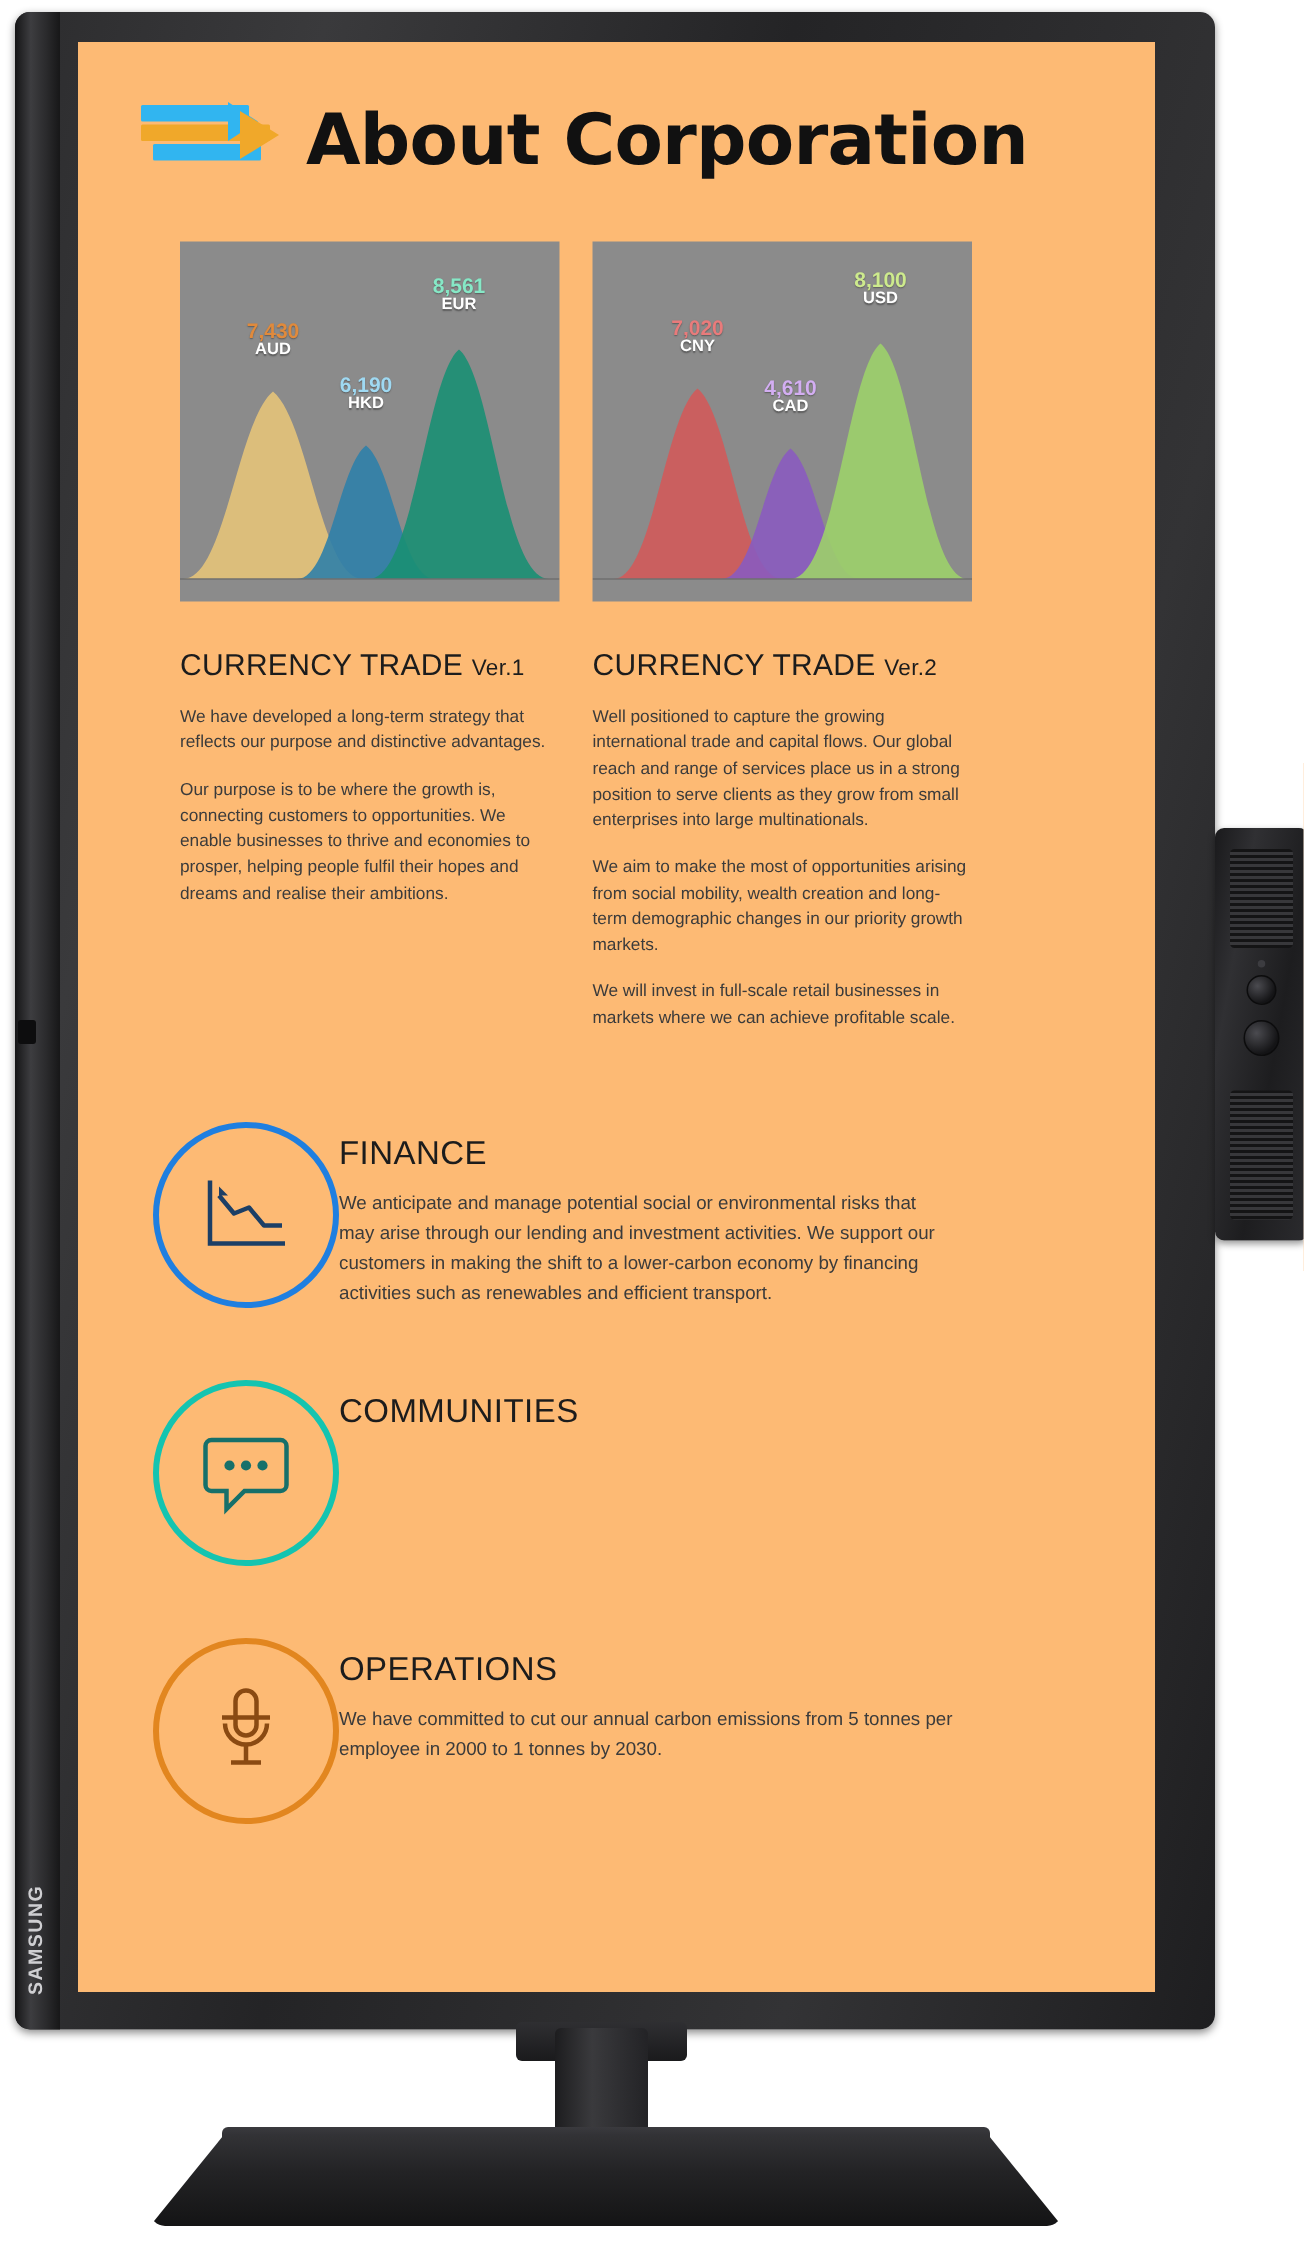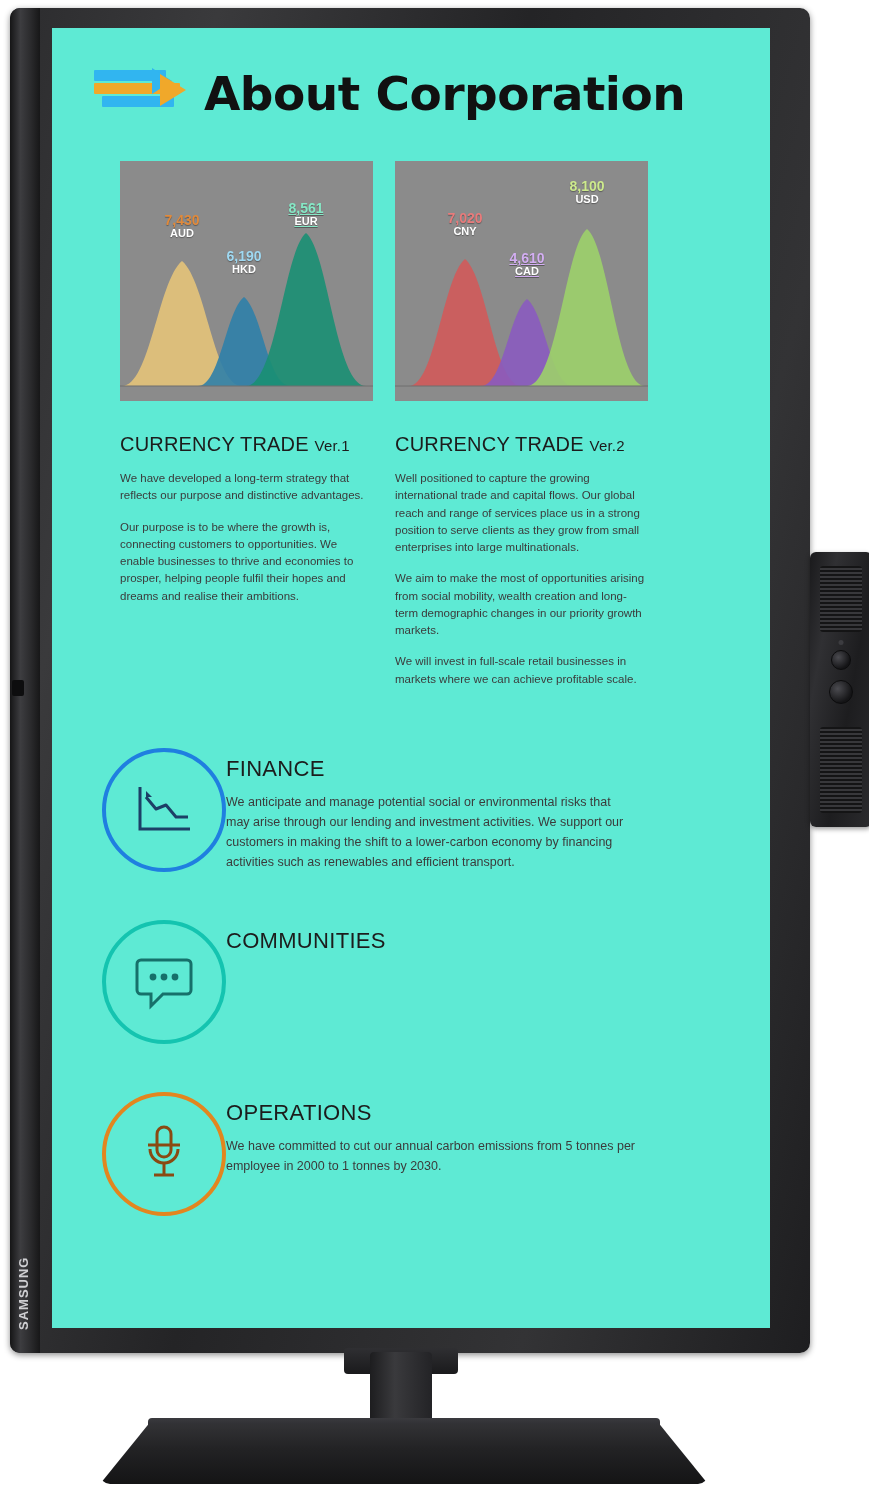--- a/index.html
+++ b/index.html
@@ -36,21 +36,21 @@
     width: 30px;
     border-radius: 10px 0 0 10px;
     background: linear-gradient(90deg,#151516 0%, #3d3d40 35%, #2a2a2c 70%, #171718 100%);
   }
   .screen {
     position: absolute;
     left: 42px;
     top: 20px;
     width: 718px;
     height: 1300px;
-    background: #5eead4;
+    background: #fdba74;
     overflow: hidden;
   }
   .side-port {
     position: absolute;
     left: 2px;
     top: 672px;
     width: 12px;
     height: 16px;
     background: #0d0d0e;
     border-radius: 2px;
@@ -324,21 +324,21 @@
               <line x1="0" y1="225" x2="253" y2="225" stroke="#6f6f6f" stroke-width="1"></line>
             </svg>
             <div class="chart-label" style="left:22px; top:52px; width:80px; color:#e08a3c;">
               <span class="val">7,430</span>
               <span class="cur">AUD</span>
             </div>
             <div class="chart-label" style="left:84px; top:88px; width:80px; color:#9fd9f2;">
               <span class="val">6,190</span>
               <span class="cur">HKD</span>
             </div>
-            <div class="chart-label" style="left:146px; top:40px; width:80px; color:#86e8c6;text-decoration:underline;">
+            <div class="chart-label" style="left:146px; top:22px; width:80px; color:#86e8c6;">
               <span class="val">8,561</span>
               <span class="cur">EUR</span>
             </div>
           </div>
           <div class="card-title">
             <span>CURRENCY TRADE</span>
             <span class="ver">Ver.1</span>
           </div>
           <div class="card-body">
             <p>We have developed a long-term strategy that reflects our purpose and distinctive advantages.</p>
@@ -351,21 +351,21 @@
             <svg width="253" height="240" viewBox="0 0 253 240">
               <path d="M14 225 C 40 225, 48 116, 70 98 C 92 116, 100 225, 126 225 Z" fill="#cf5b5b" opacity="0.92"></path>
               <path d="M86 225 C 108 225, 114 152, 132 138 C 150 152, 156 225, 178 225 Z" fill="#8a5bbf" opacity="0.9"></path>
               <path d="M132 225 C 162 225, 170 86, 192 68 C 214 86, 222 225, 250 225 Z" fill="#9cd06a" opacity="0.9"></path>
               <line x1="0" y1="225" x2="253" y2="225" stroke="#6f6f6f" stroke-width="1"></line>
             </svg>
             <div class="chart-label" style="left:30px; top:50px; width:80px; color:#e87b7b;">
               <span class="val">7,020</span>
               <span class="cur">CNY</span>
             </div>
-            <div class="chart-label" style="left:92px; top:90px; width:80px; color:#d3aef2;text-decoration:underline;">
+            <div class="chart-label" style="left:92px; top:90px; width:80px; color:#d3aef2;">
               <span class="val">4,610</span>
               <span class="cur">CAD</span>
             </div>
             <div class="chart-label" style="left:152px; top:18px; width:80px; color:#cdea8d;">
               <span class="val">8,100</span>
               <span class="cur">USD</span>
             </div>
           </div>
           <div class="card-title">
             <span>CURRENCY TRADE</span>

